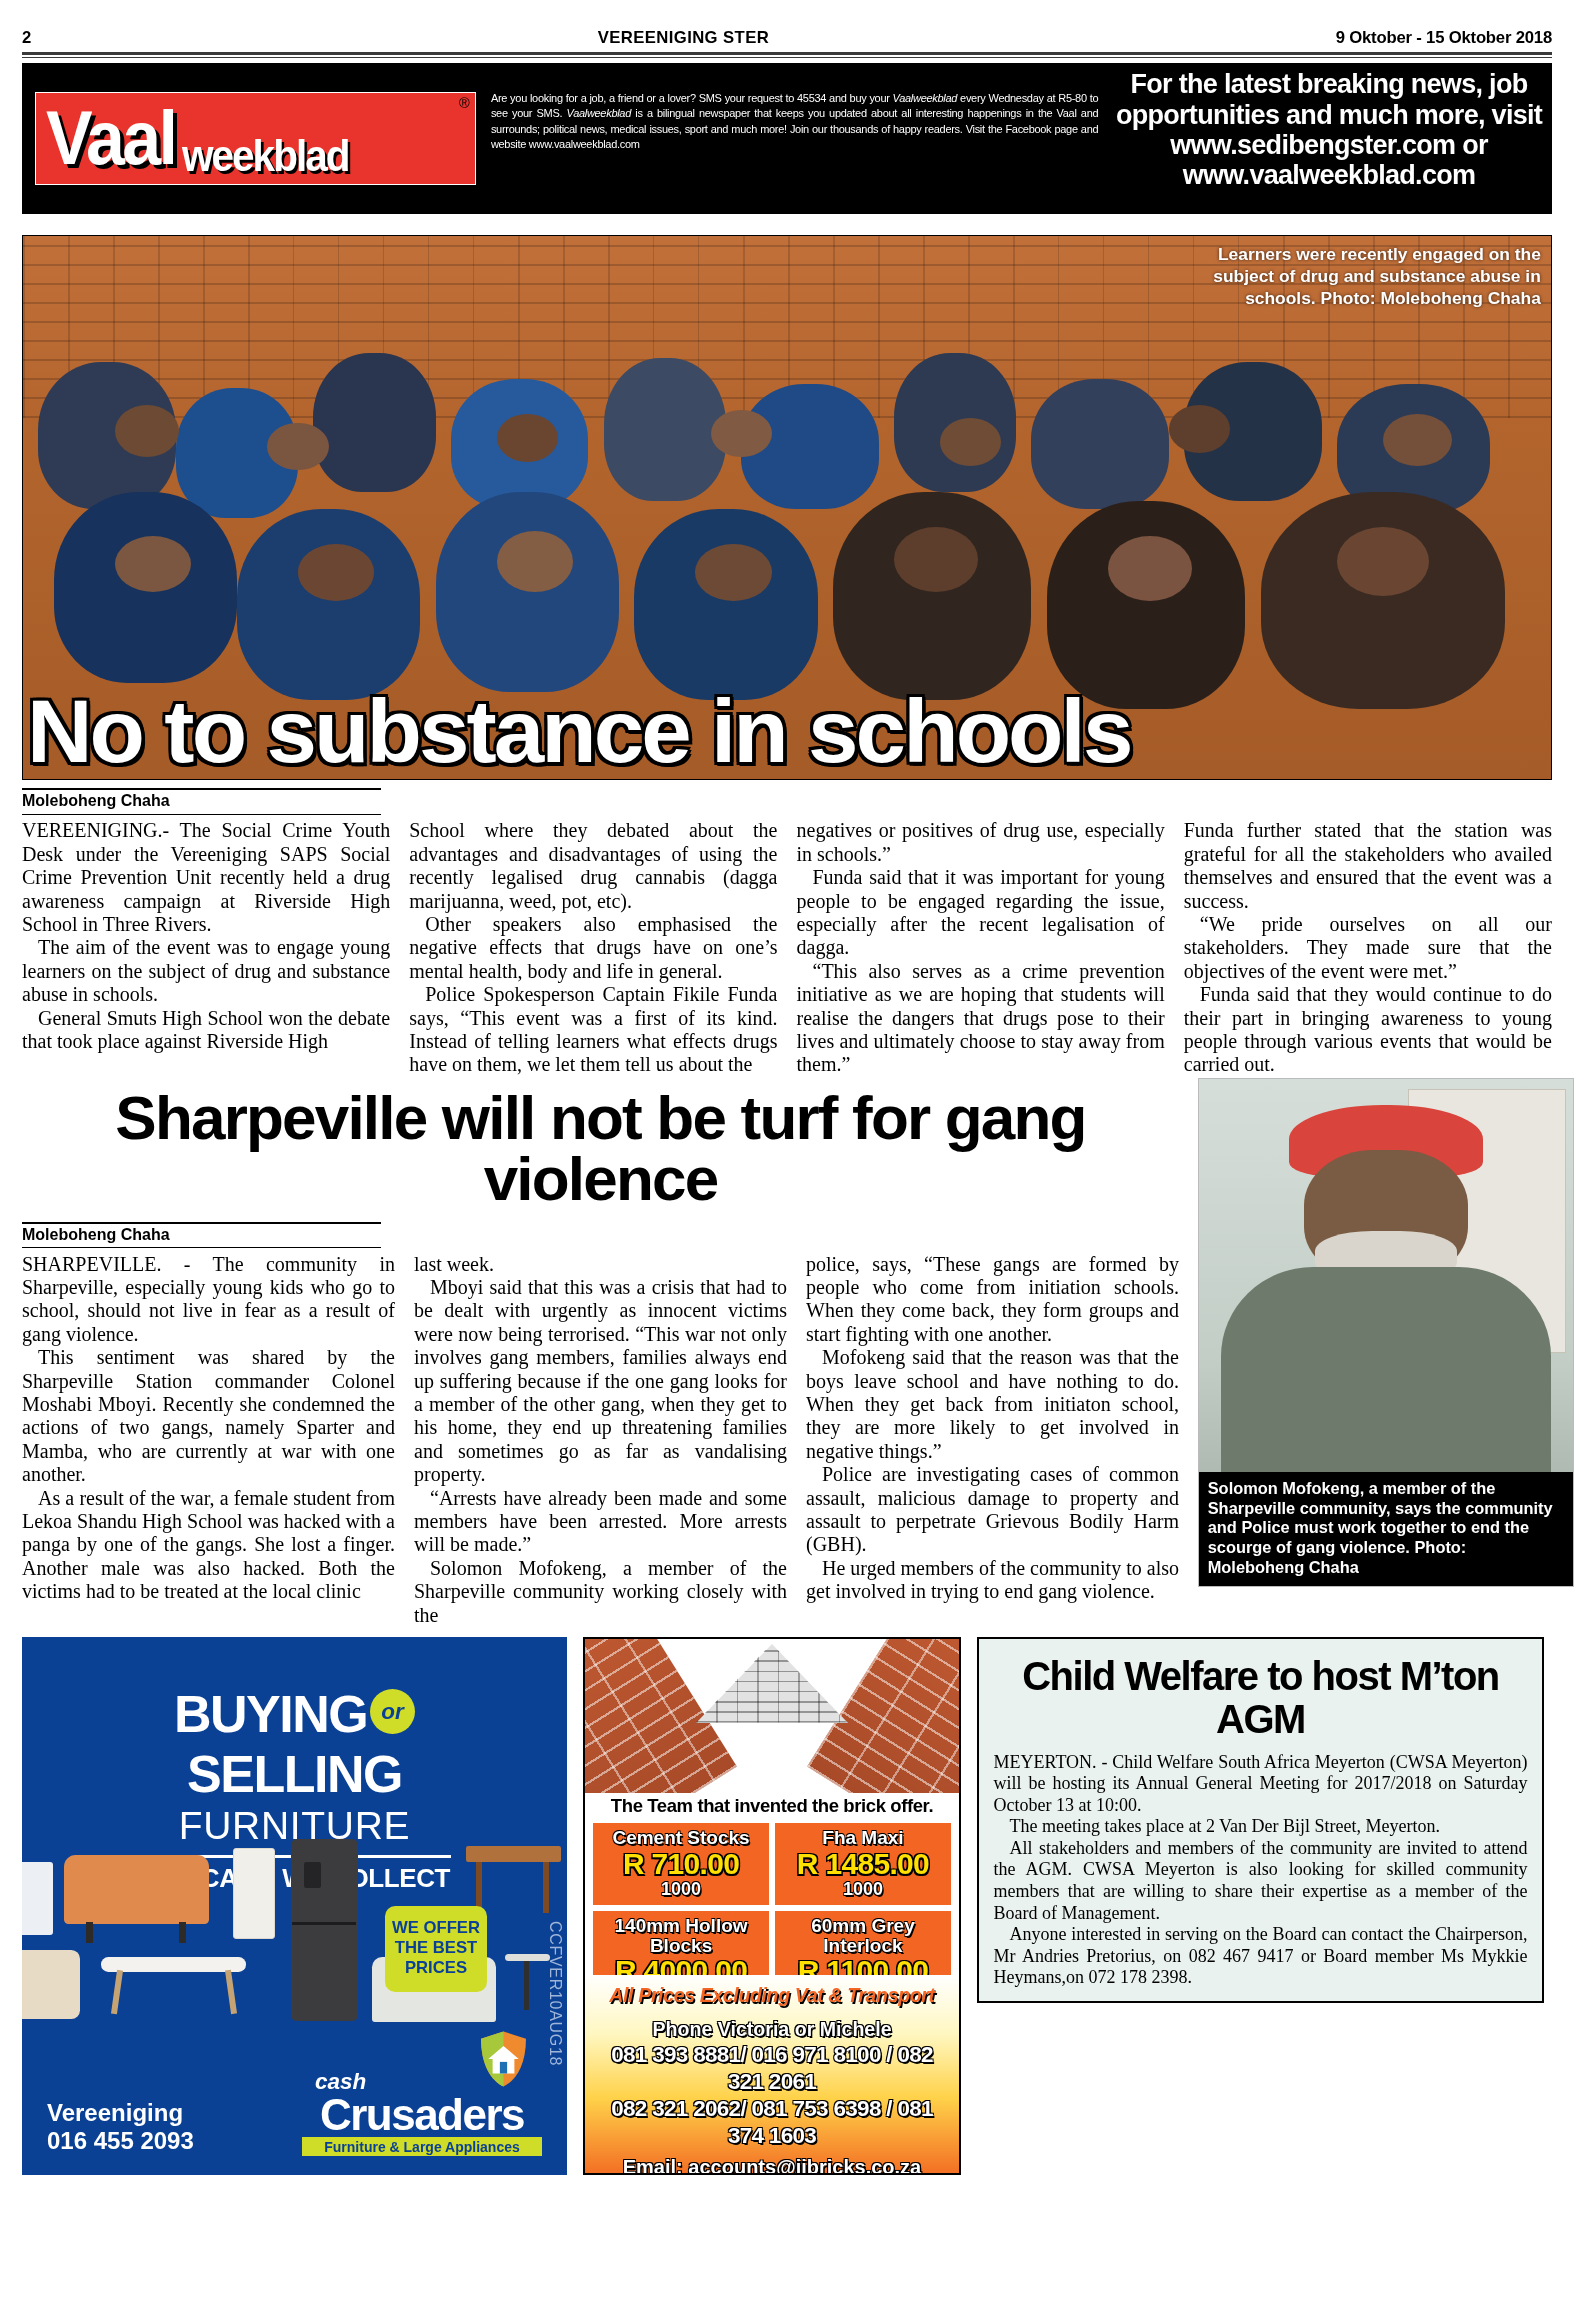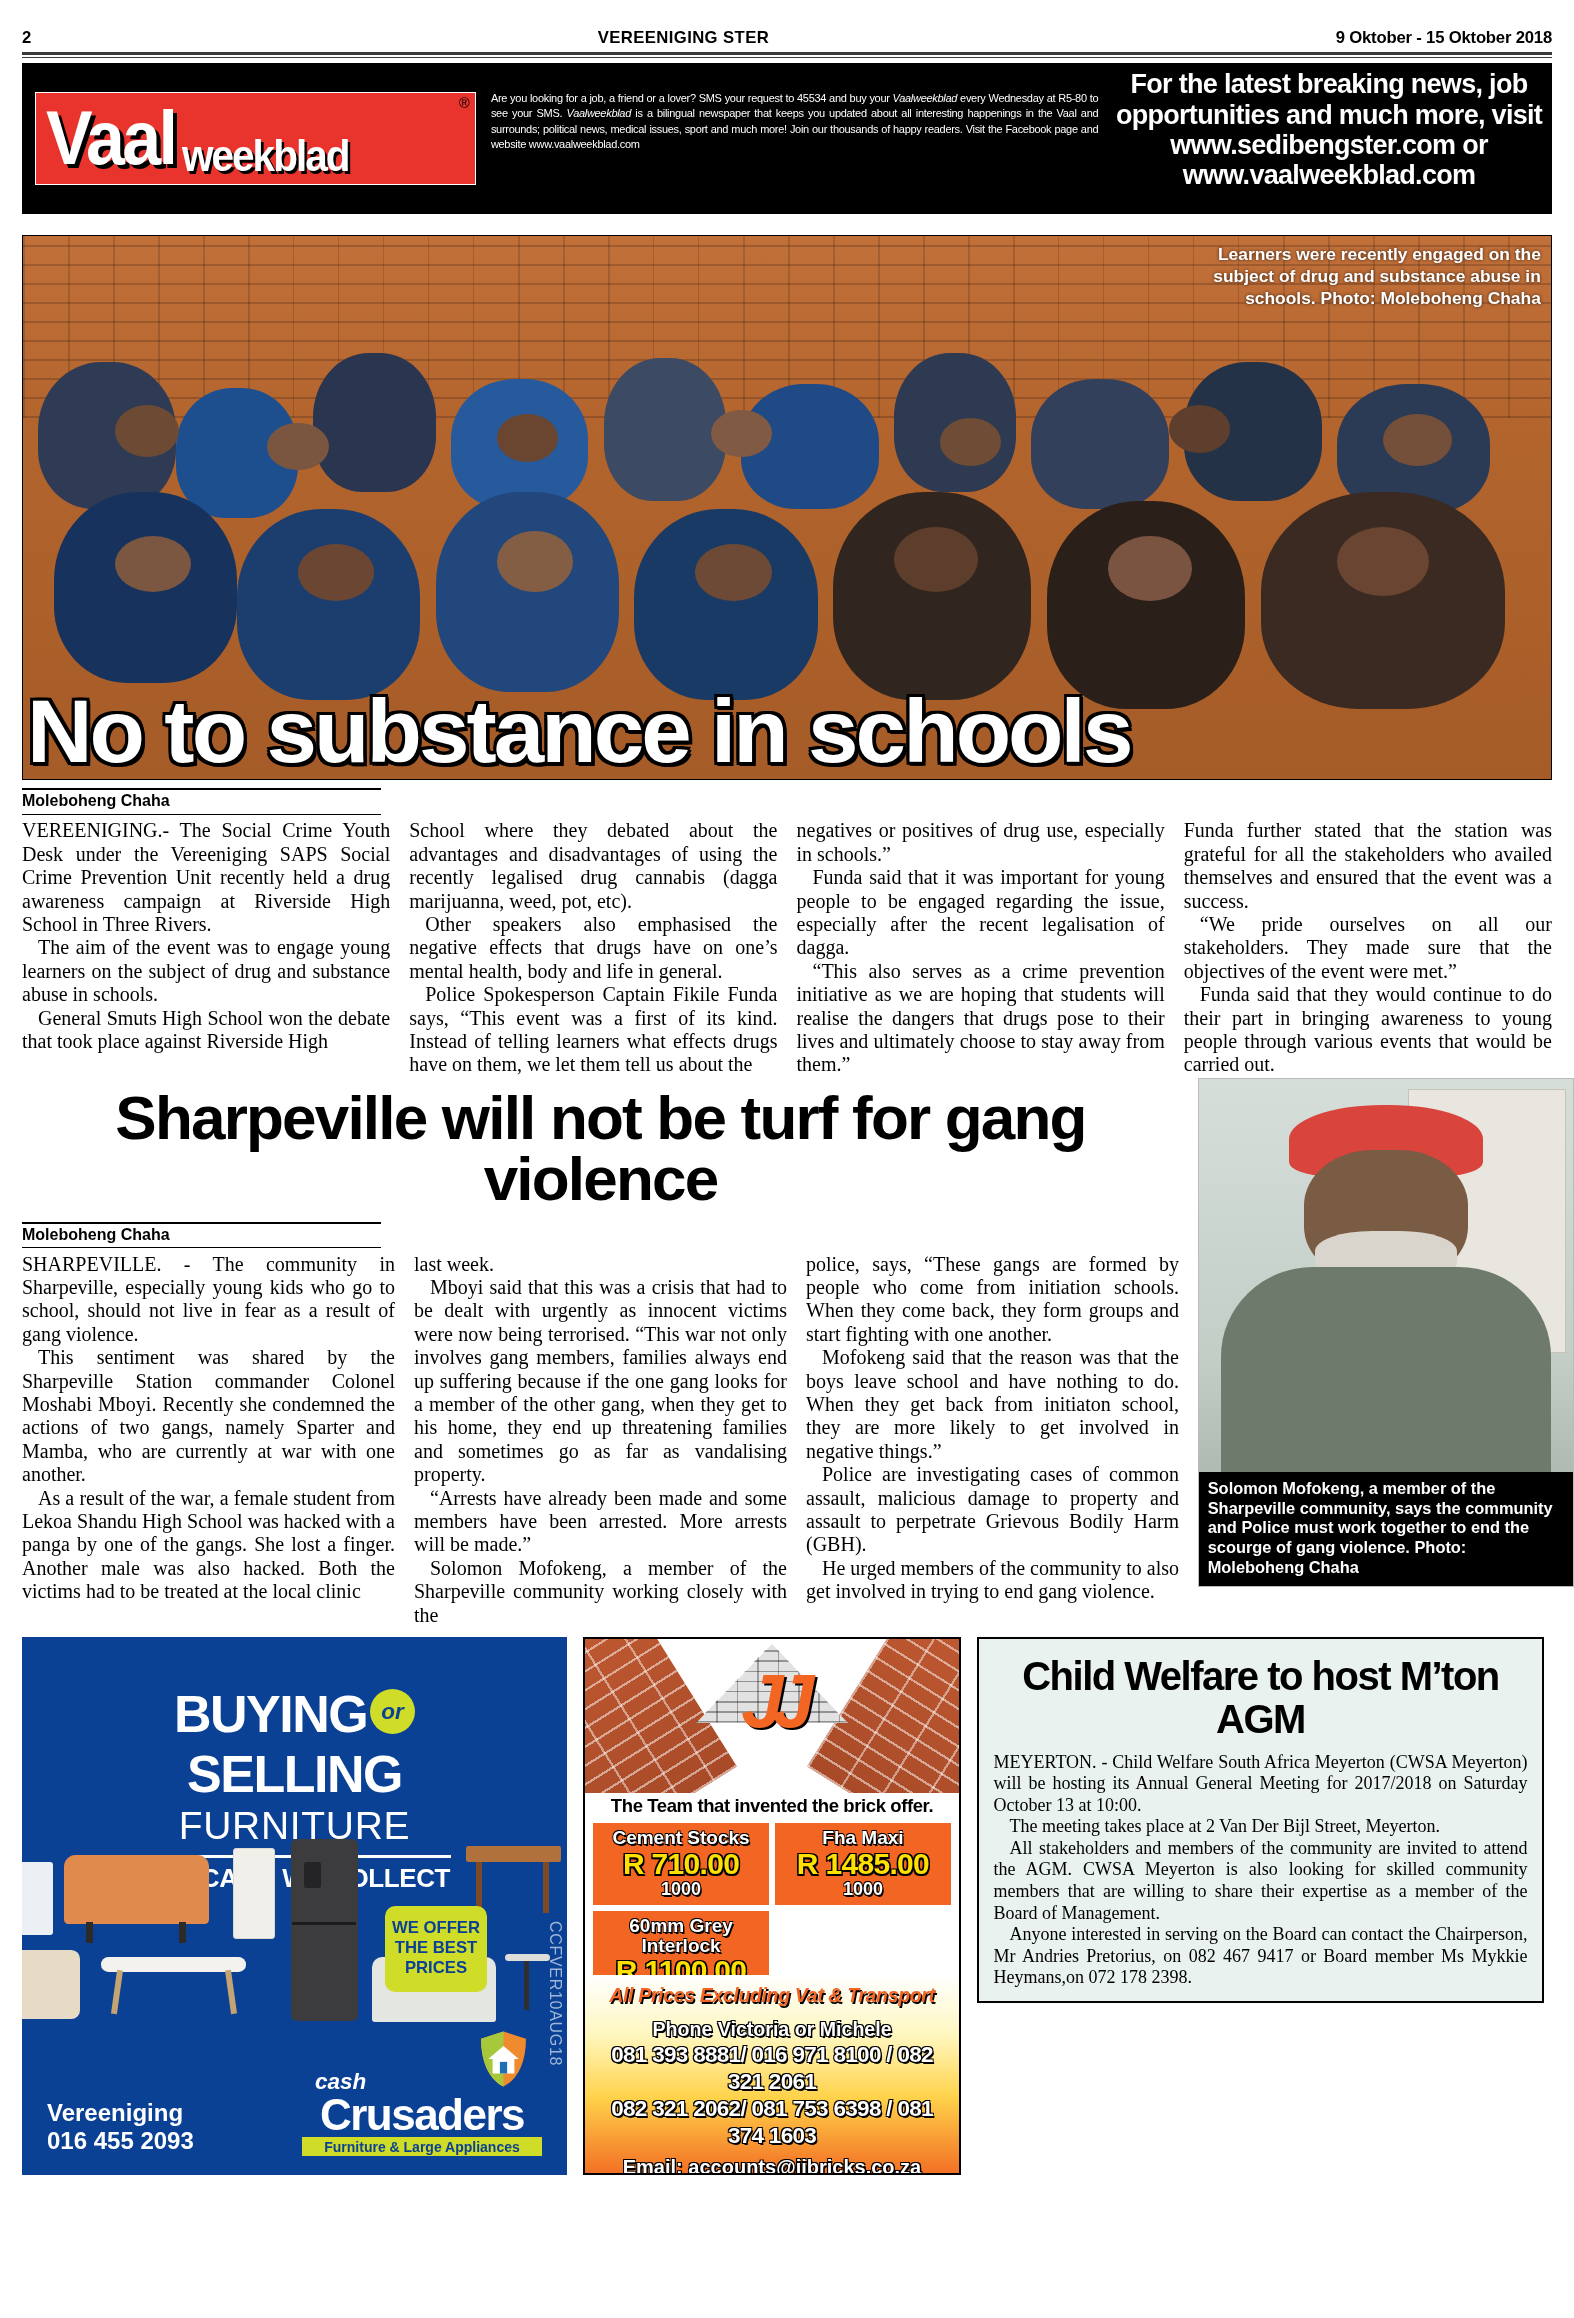--- a/index.html
+++ b/index.html
@@ -444,33 +444,37 @@
       <div class="jj-top">
         <div class="jj-brick-l"></div>
         <div class="jj-brick-r"></div>
         <div class="jj-logo">
           <div class="jj-tri">
             <div style="position:absolute;left:-76px;top:0;width:151px;height:79px;
               background:repeating-linear-gradient(0deg, rgba(0,0,0,.35) 0 1.5px, transparent 1.5px 10.2px),
                          repeating-linear-gradient(90deg, rgba(0,0,0,.3) 0 1.5px, transparent 1.5px 20.4px);
               clip-path: polygon(50% 0, 100% 100%, 0 100%);"></div>
           </div>
-          <div class="jj-jj">JJ</div>
         </div>
       </div>
       <div class="jj-slogan">The Team that invented the brick offer.</div>
       <div class="jj-grid">
         <div class="jj-cell">
           <div class="n">Cement Stocks</div>
           <div class="p">R 710.00</div>
           <div class="q">1000</div>
         </div>
         <div class="jj-cell">
           <div class="n">Fha Maxi</div>
           <div class="p">R 1485.00</div>
+          <div class="q">1000</div>
+        </div>
+        <div class="jj-cell">
+          <div class="n">140mm Hollow Blocks</div>
+          <div class="p">R 4000.00</div>
           <div class="q">1000</div>
         </div>
         <div class="jj-cell">
           <div class="n">60mm Grey Interlock</div>
           <div class="p">R 1100.00</div>
           <div class="q">1000</div>
         </div>
       </div>
       <div class="jj-bottom">
         <div class="jj-excl">All Prices Excluding Vat &amp; Transport</div>

